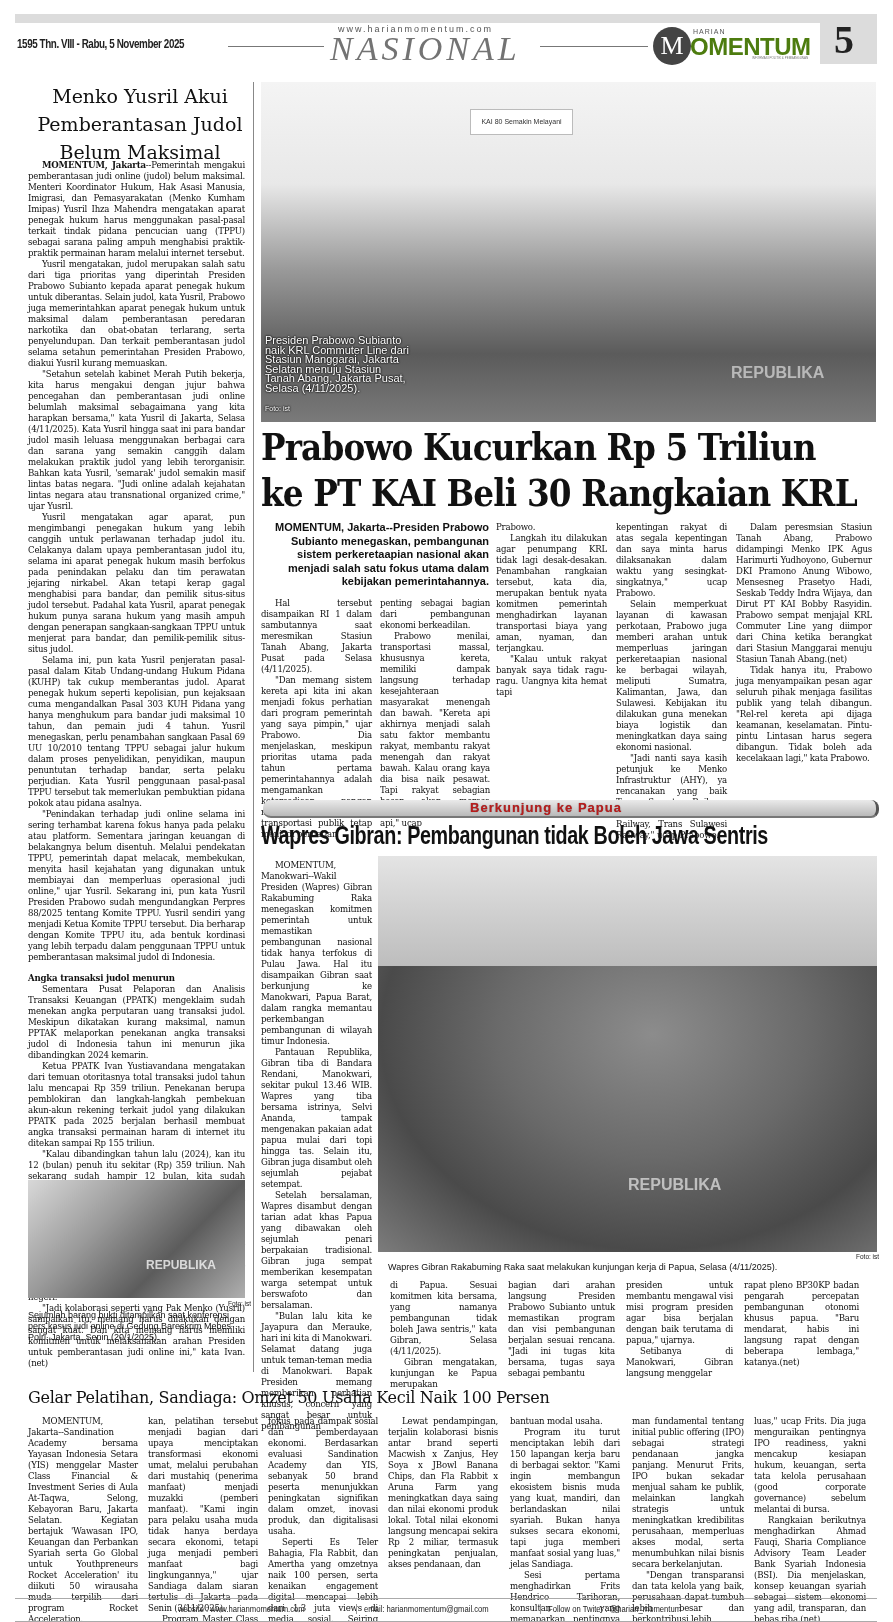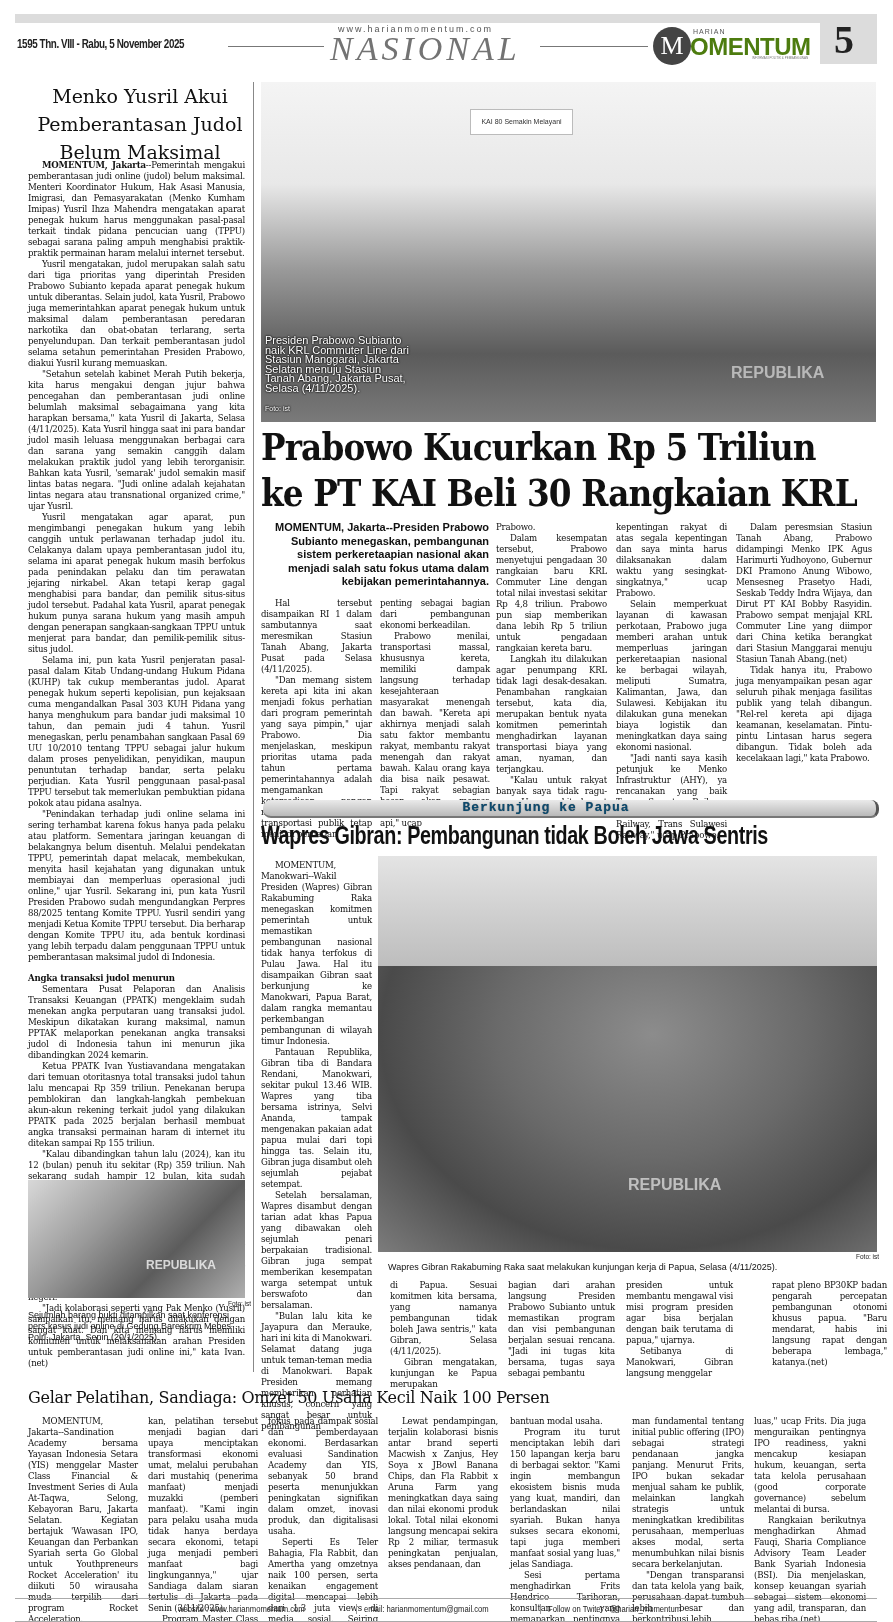--- a/index.html
+++ b/index.html
@@ -26,21 +26,21 @@
   
   .photo{position:absolute;overflow:hidden;}
   .photo-krl{left:261px;top:82px;width:615px;height:340px;background:linear-gradient(180deg,#f4f4f4 0%,#e8e8e8 30%,#9a9a9a 55%,#5b5b5b 80%,#7a7a7a 100%);}
   .krl-banner{position:absolute;left:209px;top:27px;width:101px;height:24px;background:#fff;border:1px solid #bbb;font-family:"Liberation Sans",sans-serif;font-size:7px;text-align:center;line-height:24px;color:#333;}
   .photo-caption{position:absolute;left:265px;top:336px;width:145px;font-family:"Liberation Sans",sans-serif;font-size:11px;line-height:9.5px;color:#fff;text-shadow:0 0 2px #000,0 0 2px #000;}
   .photo-credit{position:absolute;font-family:"Liberation Sans",sans-serif;font-size:6.5px;color:#222;}
   .watermark{position:absolute;font-family:"Liberation Sans",sans-serif;font-weight:bold;color:rgba(255,255,255,0.75);}
   .head2{position:absolute;left:261px;top:424px;width:620px;font-family:"DejaVu Serif",serif;font-weight:bold;font-size:38px;line-height:46px;letter-spacing:-1px;transform:scaleX(0.86);transform-origin:left;white-space:nowrap;}
   .lead2{position:absolute;left:261px;top:521px;width:228px;text-align:right;font-family:"Liberation Sans",sans-serif;font-weight:bold;font-size:11px;line-height:13.5px;}
   .kicker-bar{position:absolute;left:263px;top:800px;width:613px;height:16px;background:linear-gradient(180deg,#eaeaea,#b9b9b9);border-radius:8px;border-right:3px solid #555;border-bottom:2px solid #777;}
-  .kicker-text{position:absolute;left:263px;top:800px;width:566px;text-align:center;font-family:Liberation Mono, monospace;font-weight:bold;font-size:13px;line-height:16px;color:#0c4a6e;letter-spacing:1px;text-shadow:0 0 1px #666;}
+  .kicker-text{position:absolute;left:263px;top:800px;width:566px;text-align:center;font-family:Liberation Sans, sans-serif;font-weight:bold;font-size:13px;line-height:16px;color:#b91c1c;letter-spacing:1px;text-shadow:0 0 1px #666;}
   .head3{position:absolute;left:261px;top:819px;width:700px;font-family:"Liberation Sans",sans-serif;font-weight:bold;font-size:26px;line-height:32px;letter-spacing:-0.5px;transform:scaleX(0.76);transform-origin:left;white-space:nowrap;}
   .photo-papua{left:378px;top:856px;width:499px;height:396px;background:radial-gradient(ellipse at 55% 45%,#8c8c8c 0%,#6a6a6a 40%,#4a4a4a 70%,#7c7c7c 100%);}
   .papua-sky{position:absolute;left:0;top:0;width:100%;height:110px;background:linear-gradient(180deg,#e4e4e4,#bdbdbd);}
   .caption-bottom{position:absolute;font-family:"Liberation Sans",sans-serif;font-size:9px;line-height:11px;color:#111;}
   .photo-money{left:28px;top:1180px;width:217px;height:118px;background:linear-gradient(135deg,#d8d8d8 0%,#9a9a9a 35%,#5c5c5c 65%,#b0b0b0 100%);}
   .head4{position:absolute;left:28px;top:1383px;width:860px;font-family:"DejaVu Serif",serif;font-size:16px;line-height:30px;letter-spacing:-0.3px;white-space:nowrap;}
   .footer-top{position:absolute;left:15px;top:1598px;width:862px;height:1px;background:#aaa;}
   .footer-bottom{position:absolute;left:15px;top:1621px;width:862px;height:2px;background:#aaa;}
   .footer-text{position:absolute;top:1604px;font-family:"Liberation Sans",sans-serif;font-size:9px;color:#222;transform:scaleX(0.85);transform-origin:left;white-space:nowrap;}
   .footer-sep{position:absolute;top:1604px;width:1px;height:10px;background:#999;}
@@ -100,21 +100,20 @@
 <div class="col" style="left:261px;top:598px;width:111px;">
   <p>Hal tersebut disampaikan RI 1 dalam sambutannya saat meresmikan Stasiun Tanah Abang, Jakarta Pusat pada Selasa (4/11/2025).</p>
   <p>"Dan memang sistem kereta api kita ini akan menjadi fokus perhatian dari program pemerintah yang saya pimpin," ujar Prabowo. Dia menjelaskan, meskipun prioritas utama pada tahun pertama pemerintahannya adalah mengamankan ketersediaan pangan nasional, sektor transportasi publik tetap menjadi perhatian</p>
 </div>
 <div class="col" style="left:380px;top:598px;width:110px;">
   <p class="noind">penting sebagai bagian dari pembangunan ekonomi berkeadilan.</p>
   <p>Prabowo menilai, transportasi massal, khususnya kereta, memiliki dampak langsung terhadap kesejahteraan masyarakat menengah dan bawah. "Kereta api akhirnya menjadi salah satu faktor membantu rakyat, membantu rakyat menengah dan rakyat bawah. Kalau orang kaya dia bisa naik pesawat. Tapi rakyat sebagian besar akan merasa manfaat daripada kereta api," ucap</p>
 </div>
 <div class="col" style="left:496px;top:522px;width:111px;">
   <p class="noind">Prabowo.</p>
-  <p>Dalam kesempatan tersebut, Prabowo menyetujui pengadaan 30 rangkaian baru KRL Commuter Line dengan total nilai investasi sekitar Rp 4,8 triliun. Prabowo pun siap memberikan dana lebih Rp 5 triliun untuk pengadaan rangkaian kereta baru.</p>
   <p>Langkah itu dilakukan agar penumpang KRL tidak lagi desak-desakan. Penambahan rangkaian tersebut, kata dia, merupakan bentuk nyata komitmen pemerintah menghadirkan layanan transportasi biaya yang aman, nyaman, dan terjangkau.</p>
   <p>"Kalau untuk rakyat banyak saya tidak ragu-ragu. Uangnya kita hemat tapi</p>
 </div>
 <div class="col" style="left:616px;top:522px;width:111px;">
   <p class="noind">kepentingan rakyat di atas segala kepentingan dan saya minta harus dilaksanakan dalam waktu yang sesingkat-singkatnya," ucap Prabowo.</p>
   <p>Selain memperkuat layanan di kawasan perkotaan, Prabowo juga memberi arahan untuk memperluas jaringan perkeretaapian nasional ke berbagai wilayah, meliputi Sumatra, Kalimantan, Jawa, dan Sulawesi. Kebijakan itu dilakukan guna menekan biaya logistik dan meningkatkan daya saing ekonomi nasional.</p>
   <p>"Jadi nanti saya kasih petunjuk ke Menko Infrastruktur (AHY), ya rencanakan yang baik Trans Sumatra Railway, Trans Kalimantan Railway, Trans Sulawesi Railway," ucap Prabowo.</p>
 </div>
 <div class="col" style="left:736px;top:522px;width:136px;">
   <p>Dalam peresmsian Stasiun Tanah Abang, Prabowo didampingi Menko IPK Agus Harimurti Yudhoyono, Gubernur DKI Pramono Anung Wibowo, Mensesneg Prasetyo Hadi, Seskab Teddy Indra Wijaya, dan Dirut PT KAI Bobby Rasyidin. Prabowo sempat menjajal KRL Commuter Line yang diimpor dari China ketika berangkat dari Stasiun Manggarai menuju Stasiun Tanah Abang.(net)</p>
@@ -142,21 +141,21 @@
   <p class="noind">di Papua. Sesuai komitmen kita bersama, yang namanya pembangunan tidak boleh Jawa sentris," kata Gibran, Selasa (4/11/2025).</p>
   <p>Gibran mengatakan, kunjungan ke Papua merupakan</p>
 </div>
 <div class="col" style="left:508px;top:1280px;width:107px;">
   <p class="noind">bagian dari arahan langsung Presiden Prabowo Subianto untuk memastikan program dan visi pembangunan berjalan sesuai rencana. "Jadi ini tugas kita bersama, tugas saya sebagai pembantu</p>
 </div>
 <div class="col" style="left:626px;top:1280px;width:107px;">
   <p class="noind">presiden untuk membantu mengawal visi misi program presiden agar bisa berjalan dengan baik terutama di papua," ujarnya.</p>
   <p>Setibanya di Manokwari, Gibran langsung menggelar</p>
 </div>
-<div class="col" style="left:744px;top:1280px;width:115px;margin-left:28px;">
+<div class="col" style="left:744px;top:1280px;width:115px;">
   <p class="noind">rapat pleno BP30KP badan pengarah percepatan pembangunan otonomi khusus papua. "Baru mendarat, habis ini langsung rapat dengan beberapa lembaga," katanya.(net)</p>
 </div>
 
 <div class="head4">Gelar Pelatihan, Sandiaga: Omzet 50 Usaha Kecil Naik 100 Persen</div>
 <div class="col" style="left:28px;top:1416px;width:110px;">
   <p>MOMENTUM, Jakarta--Sandination Academy bersama Yayasan Indonesia Setara (YIS) menggelar Master Class Financial &amp; Investment Series di Aula At-Taqwa, Selong, Kebayoran Baru, Jakarta Selatan. Kegiatan bertajuk 'Wawasan IPO, Keuangan dan Perbankan Syariah serta Go Global untuk Youthpreneurs Rocket Acceleration' itu diikuti 50 wirausaha muda terpilih dari program Rocket Acceleration.</p>
 
 </div>
 <div class="col" style="left:148px;top:1416px;width:110px;">
   <p class="noind">kan, pelatihan tersebut menjadi bagian dari upaya menciptakan transformasi ekonomi umat, melalui perubahan dari mustahiq (penerima manfaat) menjadi muzakki (pemberi manfaat). "Kami ingin para pelaku usaha muda tidak hanya berdaya secara ekonomi, tetapi juga menjadi pemberi manfaat bagi lingkungannya," ujar Sandiaga dalam siaran tertulis di Jakarta pada Senin (3/11/2025).</p>

